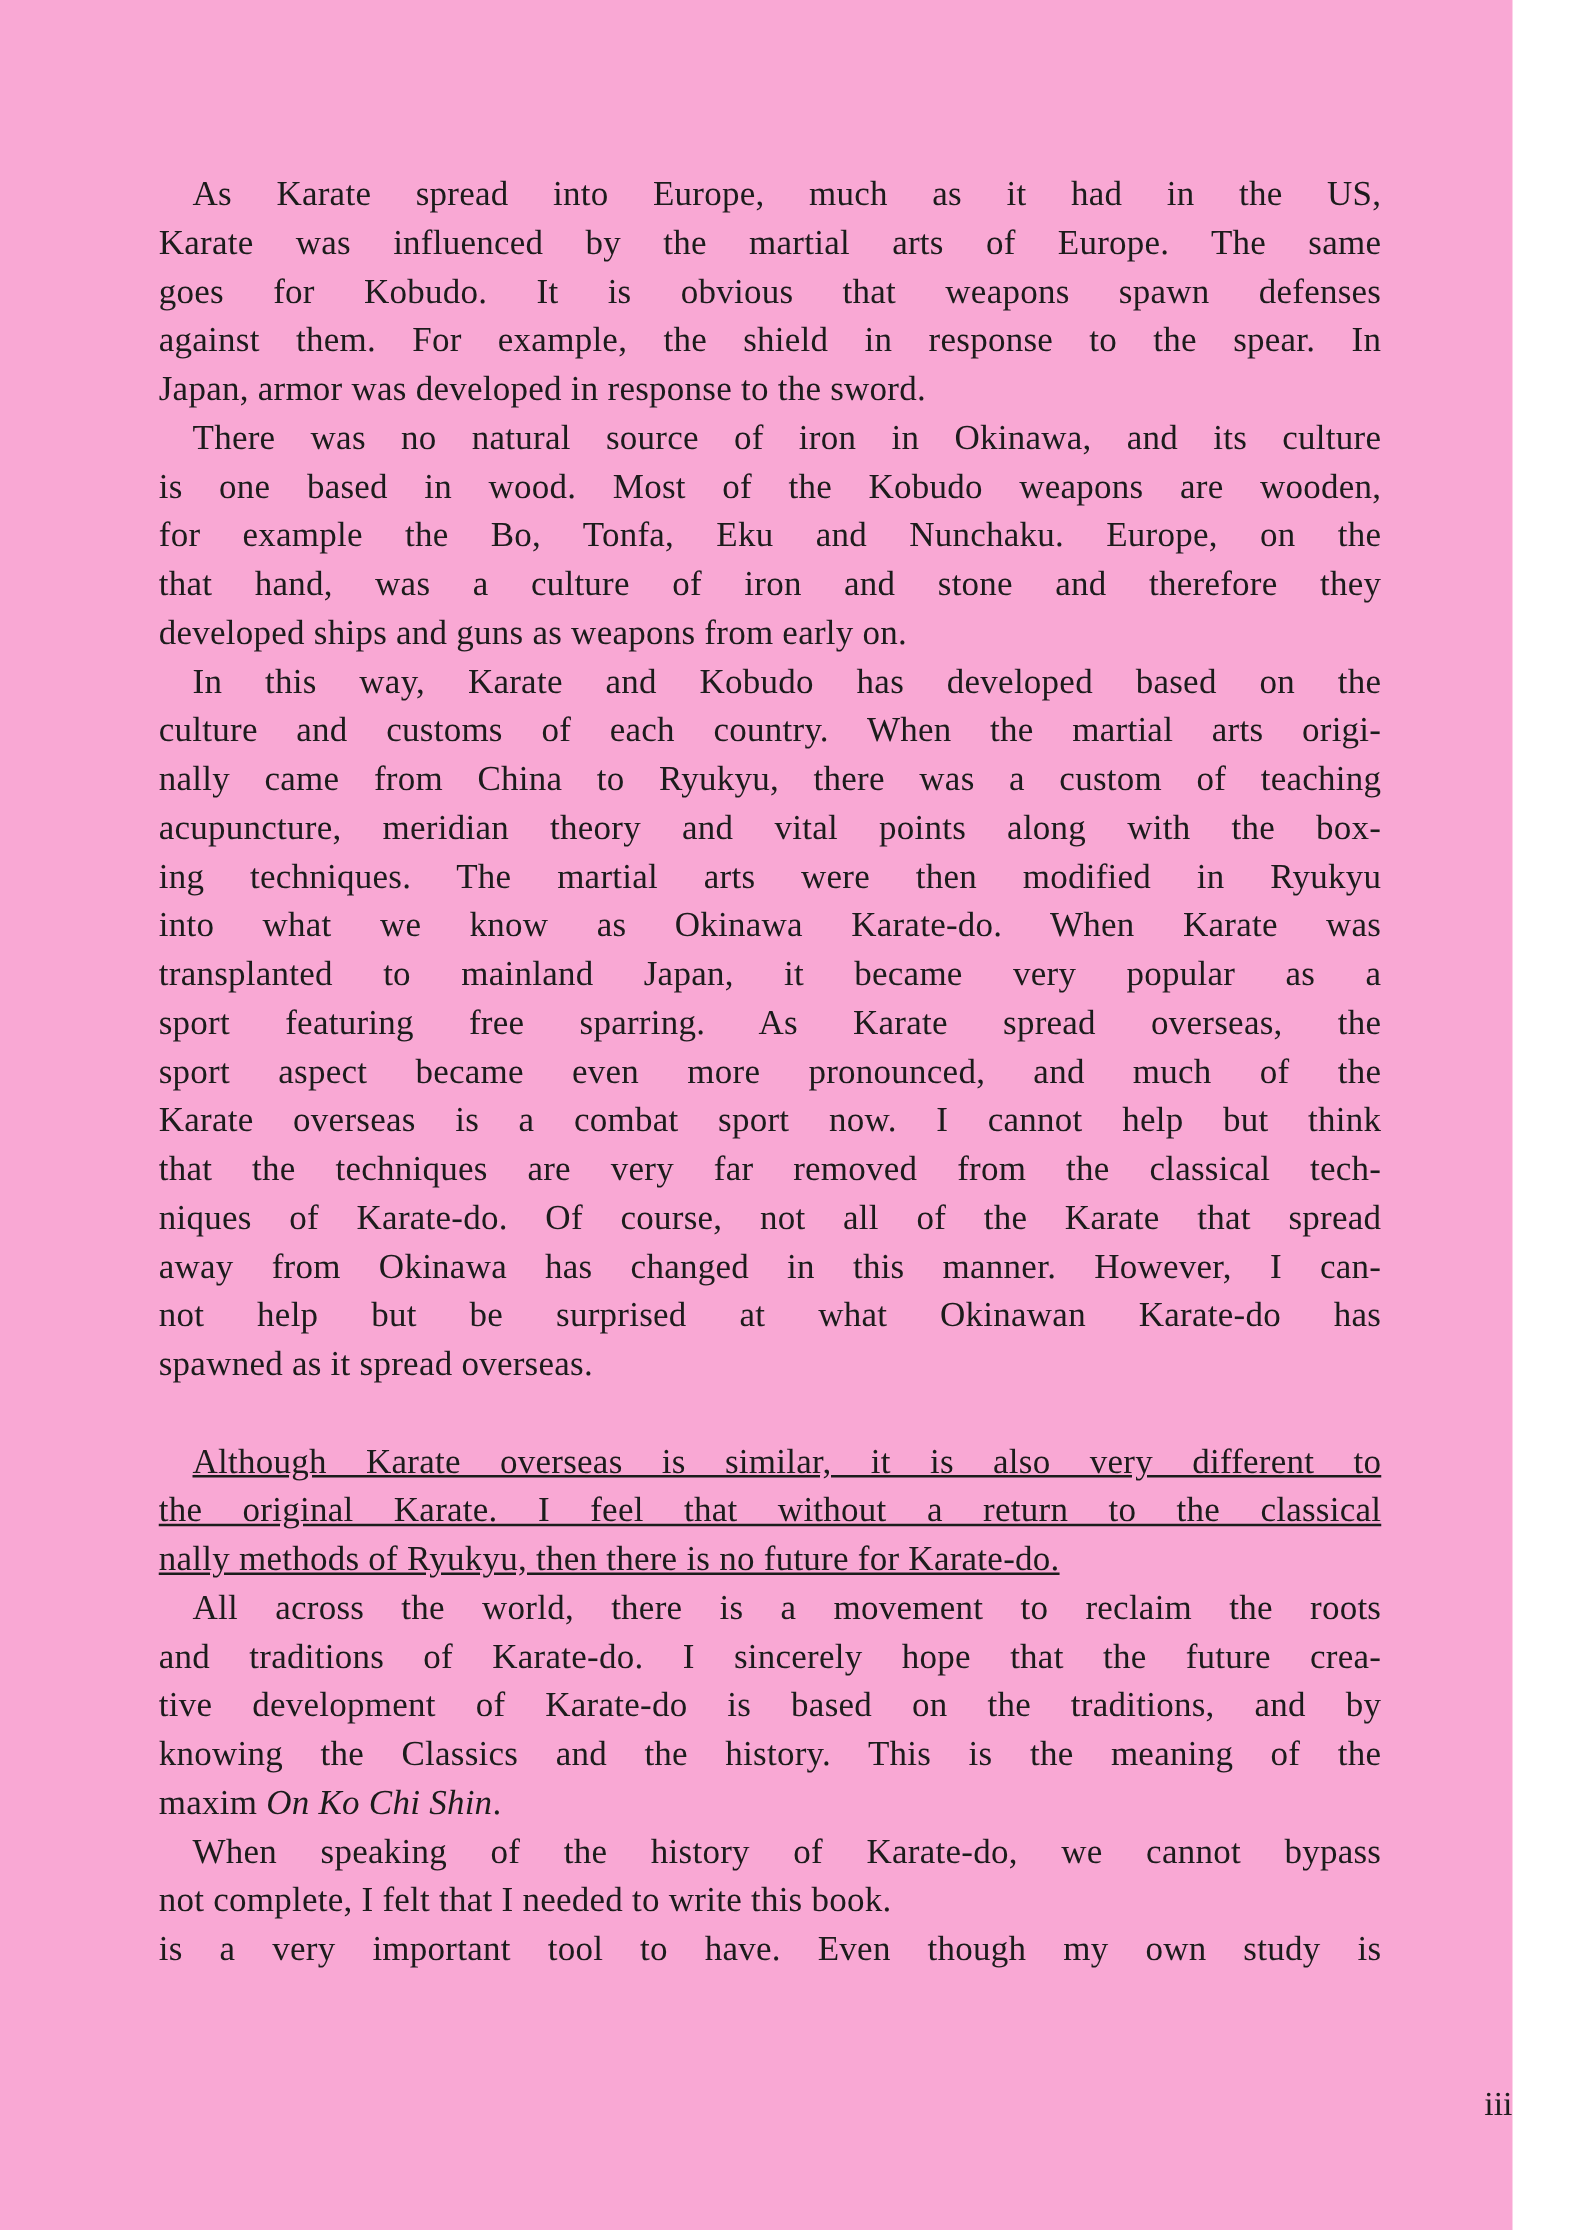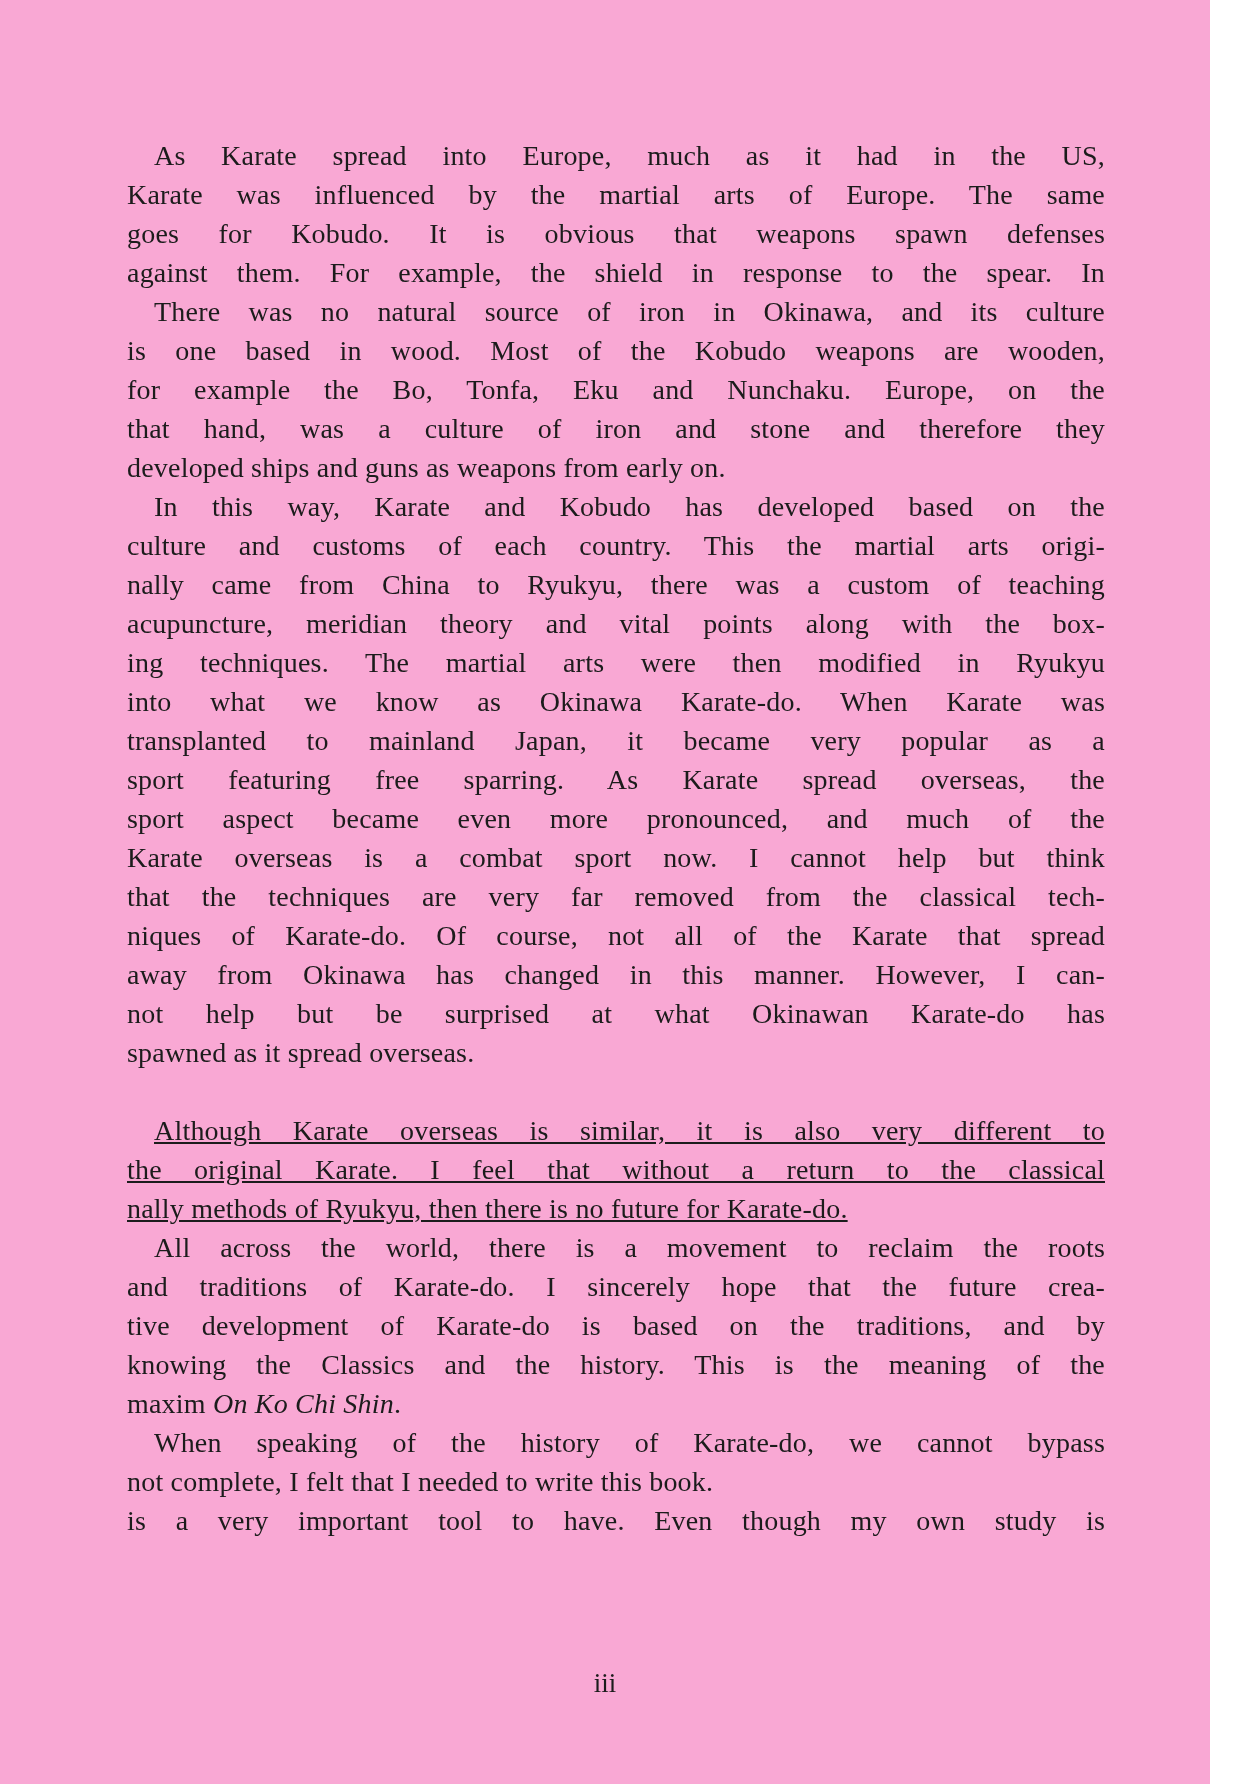--- a/index.html
+++ b/index.html
@@ -47,46 +47,47 @@
     -moz-text-align-last: left;
   }
   .italic {
     font-style: italic;
   }
   .page-number {
     position: absolute;
     top: 1666px;
     left: 0;
     width: 100%;
-    text-align: center;
+    text-align: right;
     font-size: 27px;
     line-height: 34px;
   }
 </style>
 </head>
 <body>
 
 <div class="page">
   <div class="text-block">
       <div class="paragraph">
         <div class="line first">As Karate spread into Europe, much as it had in the US,</div>
         <div class="line">Karate was influenced by the martial arts of Europe. The same</div>
         <div class="line">goes for Kobudo. It is obvious that weapons spawn defenses</div>
         <div class="line">against them. For example, the shield in response to the spear. In</div>
+        <div class="line para-end">Japan, armor was developed in response to the sword.</div>
       </div>
       <div class="paragraph">
         <div class="line first">There was no natural source of iron in Okinawa, and its culture</div>
         <div class="line">is one based in wood. Most of the Kobudo weapons are wooden,</div>
         <div class="line">for example the Bo, Tonfa, Eku and Nunchaku. Europe, on the</div>
         <div class="line">that hand, was a culture of iron and stone and therefore they</div>
         <div class="line para-end">developed ships and guns as weapons from early on.</div>
       </div>
       <div class="paragraph">
         <div class="line first">In this way, Karate and Kobudo has developed based on the</div>
-        <div class="line">culture and customs of each country. This the martial arts origi-</div>
+        <div class="line">culture and customs of each country. When the martial arts origi-</div>
         <div class="line">nally came from China to Ryukyu, there was a custom of teaching</div>
         <div class="line">acupuncture, meridian theory and vital points along with the box-</div>
         <div class="line">ing techniques. The martial arts were then modified in Ryukyu</div>
         <div class="line">into what we know as Okinawa Karate-do. When Karate was</div>
         <div class="line">transplanted to mainland Japan, it became very popular as a</div>
         <div class="line">sport featuring free sparring. As Karate spread overseas, the</div>
         <div class="line">sport aspect became even more pronounced, and much of the</div>
         <div class="line">Karate overseas is a combat sport now. I cannot help but think</div>
         <div class="line">that the techniques are very far removed from the classical tech-</div>
         <div class="line">niques of Karate-do. Of course, not all of the Karate that spread</div>

